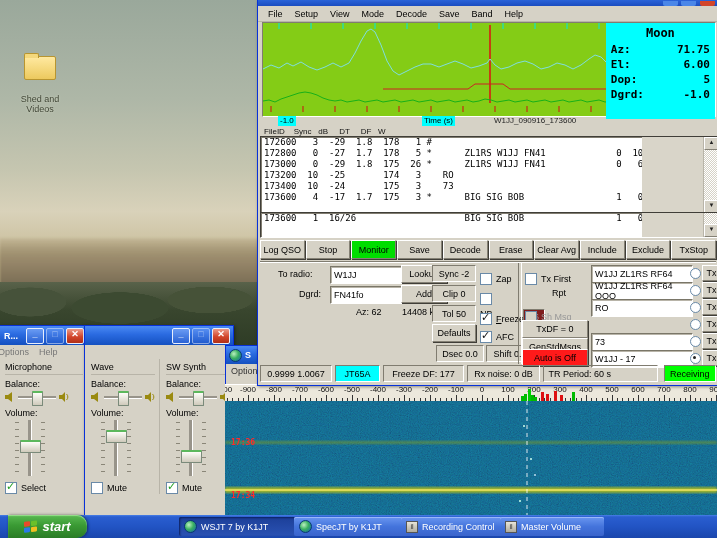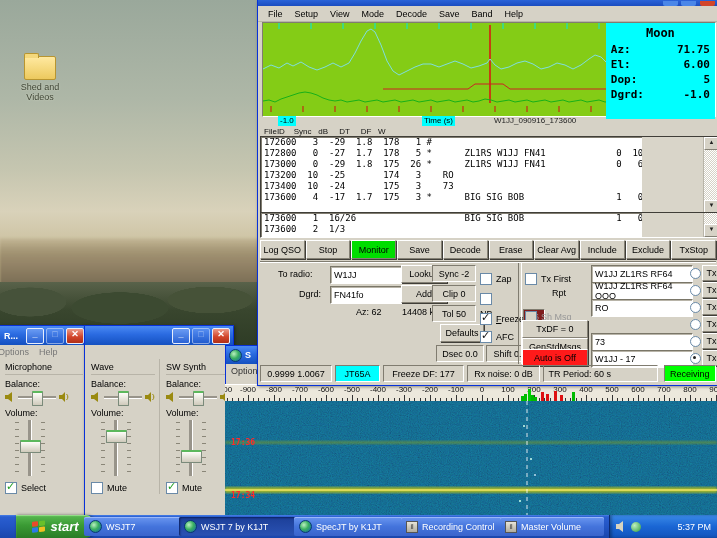--- a/index.html
+++ b/index.html
@@ -17,21 +17,21 @@
     radial-gradient(80px 26px at 120px 26px,#3c4a31 60%,transparent 61%),
     radial-gradient(70px 22px at 210px 18px,#465238 60%,transparent 61%),
     linear-gradient(180deg,#59624a 0%,#39462e 40%,#2c3a24 100%);}
   .bg-ground{left:0;top:345px;width:240px;height:193px;background:#24301d;}
 
   .desk-icon{left:14px;top:56px;width:52px;text-align:center;}
   .desk-icon .folder{width:30px;height:22px;margin:0 auto;position:relative;
     background:linear-gradient(180deg,#ffe9a0,#ecc95e);border:1px solid #b89530;border-radius:2px;}
   .desk-icon .folder::before{content:"";position:absolute;left:-1px;top:-4px;width:13px;height:4px;
     background:#f4d87c;border:1px solid #b89530;border-bottom:none;border-radius:2px 2px 0 0;}
-  .desk-icon .lbl{margin-top:2px;color:#3d4334;font-size:9px;line-height:10px;text-shadow:0 0 2px #d8dcc8;}
+  .desk-icon .lbl{margin-top:14px;color:#3d4334;font-size:9px;line-height:10px;text-shadow:0 0 2px #d8dcc8;}
 
   
   .win{position:absolute;background:#d6d2c6;border:1px solid #0831d9;box-shadow:1px 1px 3px rgba(0,0,0,.4);}
   .xp-tb{height:19px;display:flex;align-items:center;gap:3px;padding:0 3px;color:#fff;font-weight:bold;
     background:linear-gradient(180deg,#4a8af4 0%,#2a6ae0 45%,#1450c0 100%);}
   .tb-btns{margin-left:auto;display:flex;gap:2px;}
   .tb-btn{width:16px;height:14px;border-radius:2px;border:1px solid #e8eefc;color:#fff;font-size:9px;line-height:11px;
     text-align:center;background:linear-gradient(180deg,#6a9cf4,#2a62d4);font-weight:bold;}
   .tb-btn.dis{opacity:.55;}
   .tb-btn.close{background:linear-gradient(180deg,#ec9a88,#d2452a 55%,#b03018);}
@@ -108,21 +108,21 @@
   .vsl .groove{position:absolute;left:15px;top:0;bottom:0;width:3px;background:#98948a;
     border-right:1px solid #fff;}
   .vthumb{position:absolute;left:7px;width:19px;height:10px;background:linear-gradient(180deg,#fdfdf8,#cfcabb);
     border:1px solid #7a8a7a;border-top:2px solid #5cb85c;border-radius:1px;}
   .cbrow{display:flex;align-items:center;gap:4px;margin-top:6px;}
   .spk{flex:none;}
 
   
   #taskbar{left:0;top:515px;width:717px;height:23px;
     background:linear-gradient(180deg,#4a80e8 0%,#2a5ed0 8%,#2254c4 50%,#1a46ac 100%);}
-  #startbtn{position:absolute;left:16px;top:0;width:79px;height:23px;border-radius:0 10px 10px 0;
+  #startbtn{position:absolute;left:8px;top:0;width:79px;height:23px;border-radius:0 10px 10px 0;
     background:linear-gradient(180deg,#5aba52 0%,#3a9a34 45%,#2a7c26 100%);box-shadow:inset 0 1px 1px #9ae08e,1px 0 3px rgba(0,0,0,.5);
     display:flex;align-items:center;justify-content:center;gap:4px;color:#fff;font-weight:bold;font-style:italic;font-size:13px;}
   .winflag{width:14px;height:12px;display:grid;grid-template-columns:6px 6px;grid-template-rows:5px 5px;gap:1px;transform:skewY(-6deg);}
   .winflag i{border-radius:1px;}
   .task{position:absolute;top:2px;height:19px;border-radius:2px;color:#fff;display:flex;align-items:center;gap:4px;
     padding:0 5px;background:linear-gradient(180deg,#6a96f0 0%,#4474dc 50%,#3a64cc 100%);box-shadow:inset 0 1px 0 #9ab8f8;overflow:hidden;white-space:nowrap;}
   .task.active{background:linear-gradient(180deg,#1c3f98 0%,#2a52b4 100%);box-shadow:inset 1px 1px 2px #0c2060;}
   .globe{width:11px;height:11px;border-radius:50%;flex:none;
     background:radial-gradient(circle at 35% 35%,#baf0c0 0%,#3ab060 45%,#1060b0 100%);border:1px solid #0a3a70;}
   .sndico{width:10px;height:10px;flex:none;background:linear-gradient(180deg,#e8e4d8,#b0ac9e);border:1px solid #555;
@@ -507,21 +507,20 @@
       <pre class="drow">173600   4  -17  1.7  175   3 *      BIG SIG BOB                 1   0</pre>
       <span class="grayfill"></span>
       <span class="sbar">
         <span class="ar" style="top:0;">▲</span>
         <span class="ar" style="bottom:0;">▼</span>
       </span>
     </div>
 
     <div class="ta" style="top:212px;height:24px;">
       <pre class="drow">173600   1  16/26                    BIG SIG BOB                 1   0</pre>
-      <pre class="drow">173600   2  1/3</pre>
       <span class="grayfill"></span>
       <span class="sbar">
         <span class="ar" style="bottom:0;">▼</span>
       </span>
     </div>
 
     <div class="btnrow">
       <span class="btn">Log QSO</span>
       <span class="btn mn">Stop</span>
       <span class="btn monitor mn">Monitor</span>
@@ -540,21 +539,21 @@
       <span class="btn" style="position:absolute;left:141px;top:2px;width:44px;height:16px;">Lookup</span>
       <span class="ctl-label" style="left:39px;top:26px;">Dgrd:</span>
       <span class="tfield" style="position:absolute;left:70px;top:23px;width:64px;height:14px;">FN41fo</span>
       <span class="btn" style="position:absolute;left:141px;top:22px;width:44px;height:16px;">Add</span>
       <span class="ctl-label" style="left:96px;top:44px;">Az: 62</span>
       <span class="ctl-label" style="left:142px;top:44px;">14408 km</span>
 
       <span class="sunk" style="position:absolute;left:172px;top:2px;width:42px;height:15px;">Sync  -2</span>
       <span class="sunk" style="position:absolute;left:172px;top:22px;width:42px;height:15px;">Clip  0</span>
       <span class="sunk" style="position:absolute;left:172px;top:42px;width:42px;height:15px;">Tol  50</span>
-      <span class="btn" style="position:absolute;left:172px;top:61px;width:42px;height:16px;margin-left:8px;">Defaults</span>
+      <span class="btn" style="position:absolute;left:172px;top:61px;width:42px;height:16px;">Defaults</span>
       <span class="sunk" style="position:absolute;left:176px;top:82px;width:46px;height:15px;">Dsec  0.0</span>
       <span class="sunk" style="position:absolute;left:226px;top:82px;width:46px;height:15px;">Shift 0.0</span>
 
       <span class="cbrow" style="position:absolute;left:220px;top:4px;">
           <span class="cb"></span>
           <span>Zap</span>
         </span>
       <span class="cbrow" style="position:absolute;left:220px;top:24px;flex-direction:column;">
           <span class="cb"></span>
           <span>NB</span>
@@ -619,42 +618,31 @@
   <div class="abs" id="taskbar">
     <div id="startbtn">
       <span class="winflag">
         <i style="background:#e84a2a;"></i>
           <i style="background:#6ac02a;"></i>
           <i style="background:#2a7ae8;"></i>
           <i style="background:#f0c020;"></i>
       </span>
       <span>start</span>
     </div>
-    <div class="task" style="left:84px;width:92px;">
-      <span class="globe"></span>
-        <span>WSJT7</span>
-    </div>
     <div class="task active" style="left:179px;width:112px;">
       <span class="globe"></span>
         <span>WSJT 7   by K1JT</span>
     </div>
     <div class="task" style="left:294px;width:104px;">
       <span class="globe"></span>
         <span>SpecJT   by K1JT</span>
     </div>
     <div class="task" style="left:401px;width:96px;">
       <span class="sndico">il</span>
         <span>Recording Control</span>
     </div>
     <div class="task" style="left:500px;width:94px;">
       <span class="sndico">il</span>
         <span>Master Volume</span>
     </div>
-    <div id="tray">
-      <svg width="11" height="11">
-          <polygon points="0,3 3,3 7,0 7,11 3,8 0,8" fill="#d8d4c0"></polygon>
-        </svg>
-      <span style="width:10px;height:10px;border-radius:50%;background:radial-gradient(circle at 35% 35%,#bff0c0,#2a9a3a);"></span>
-      <span style="margin-left:auto;">5:37 PM</span>
-    </div>
   </div>
 
 </div>
 
 </body></html>

